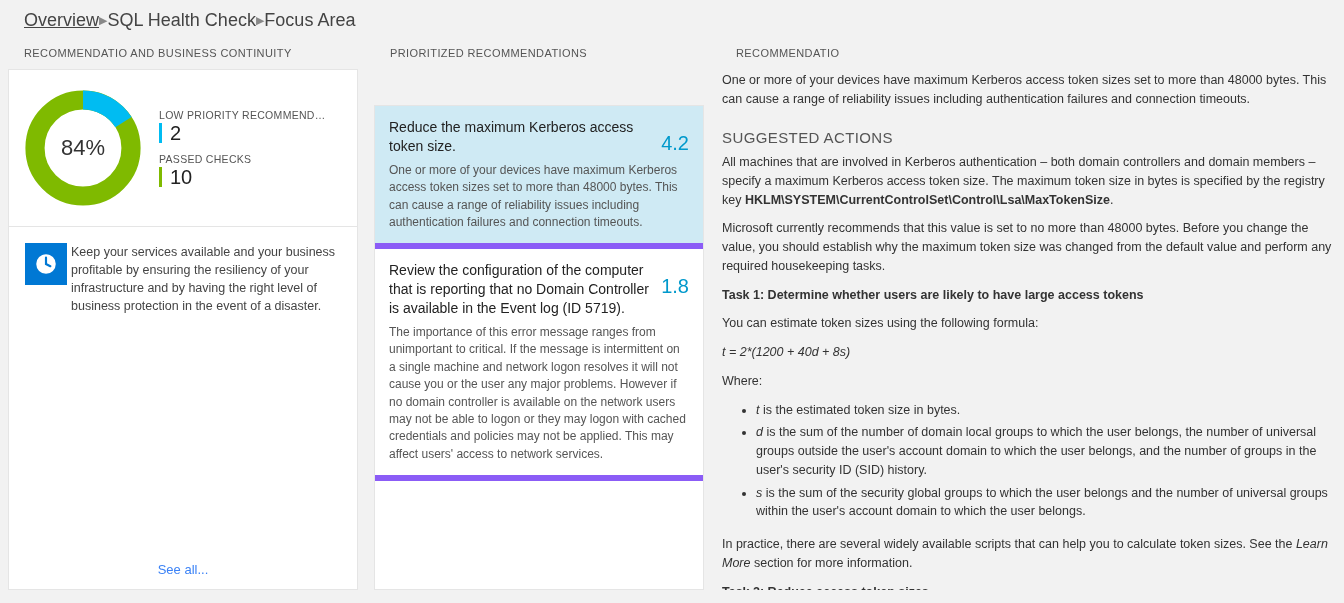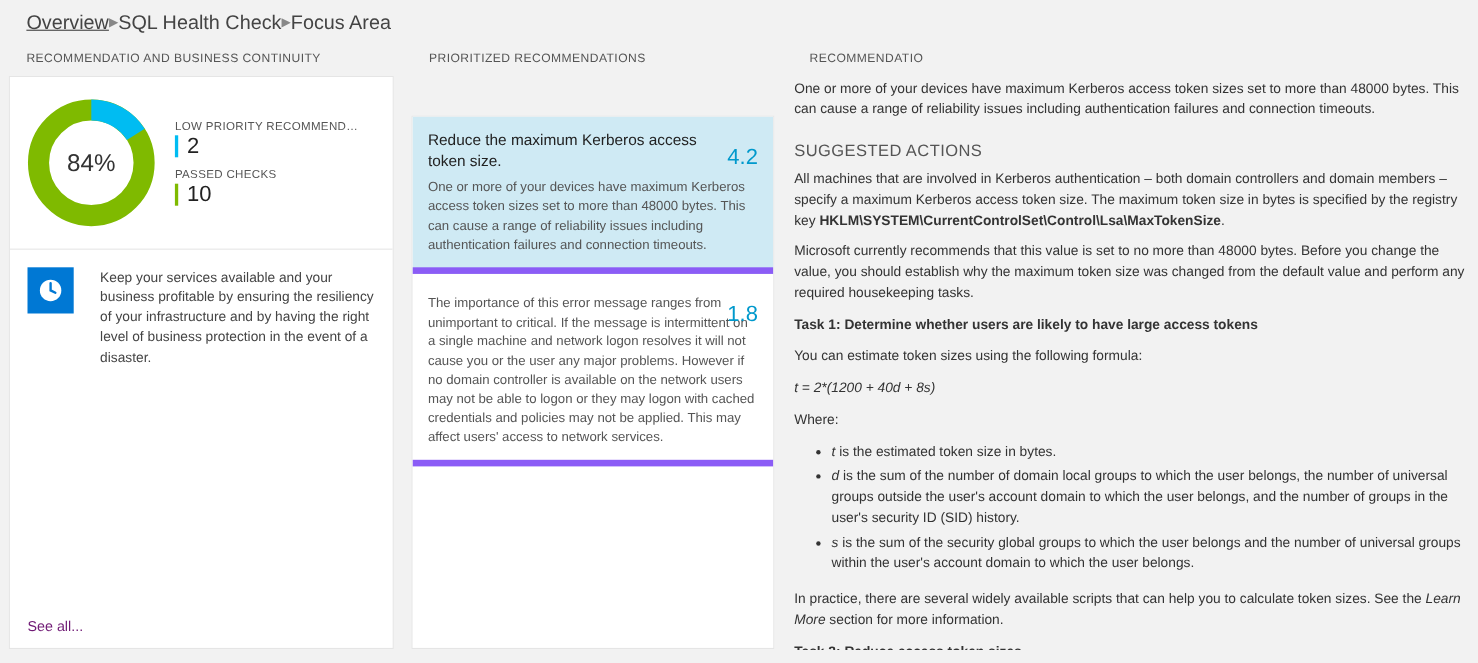--- a/index.html
+++ b/index.html
@@ -70,37 +70,38 @@
     display: flex; align-items: center; justify-content: center;
     font-size: 22px; color: #333;
   }
   .stats-block { display: flex; flex-direction: column; gap: 10px; }
   .stat-label { font-size: 10.5px; color: #555; letter-spacing: 0.3px; white-space: nowrap; overflow: hidden; text-overflow: ellipsis; max-width: 170px; }
   .stat-value { font-size: 20px; color: #222; border-left: 3px solid; padding-left: 8px; line-height: 1; margin-top: 2px; }
   .stat-low .stat-value { border-color: #00bcf2; }
   .stat-pass .stat-value { border-color: #7fba00; }
   .avail-desc {
     display: flex;
-    gap: 24px;
+    gap: 4px;
     padding: 16px;
     align-items: flex-start;
   }
   .avail-icon {
     width: 42px; height: 42px; background: #0078d4;
     display: flex; align-items: center; justify-content: center;
     flex-shrink: 0;
   }
   .avail-icon svg { width: 26px; height: 26px; }
   .avail-text { font-size: 12.5px; color: #444; line-height: 1.45; }
   .see-all {
     margin-top: auto;
     padding: 12px 16px;
-    color: #701a75;
+    color: #3b82f6;
     font-size: 13px;
     cursor: pointer;
+    text-align: center;
   }
   
   .rec-item {
     padding: 12px 14px;
     border-bottom: 6px solid #8b5cf6;
     cursor: pointer;
     position: relative;
   }
   .rec-item.selected { background: #cfeaf4; }
   .rec-title { font-size: 14px; color: #222; padding-right: 40px; line-height: 1.35; }
@@ -180,20 +181,21 @@
 
   <div class="col col-mid">
     <div class="col-title">PRIORITIZED RECOMMENDATIONS</div>
     <div class="panel" id="rec-list">
         <div class="rec-item selected">
           <div class="rec-title">Reduce the maximum Kerberos access token size.</div>
           <div class="rec-score">4.2</div>
           <div class="rec-body">One or more of your devices have maximum Kerberos access token sizes set to more than 48000 bytes. This can cause a range of reliability issues including authentication failures and connection timeouts.</div>
         </div>
         <div class="rec-item">
+          <div class="rec-title">Review the configuration of the computer that is reporting that no Domain Controller is available in the Event log (ID 5719).</div>
           <div class="rec-score">1.8</div>
           <div class="rec-body">The importance of this error message ranges from unimportant to critical. If the message is intermittent on a single machine and network logon resolves it will not cause you or the user any major problems. However if no domain controller is available on the network users may not be able to logon or they may logon with cached credentials and policies may not be applied. This may affect users' access to network services.</div>
         </div>
       </div>
   </div>
 
   <div class="col col-right">
     <div class="col-title">RECOMMENDATIO</div>
     <div class="panel detail">
       <p>One or more of your devices have maximum Kerberos access token sizes set to more than 48000 bytes. This can cause a range of reliability issues including authentication failures and connection timeouts.</p>

